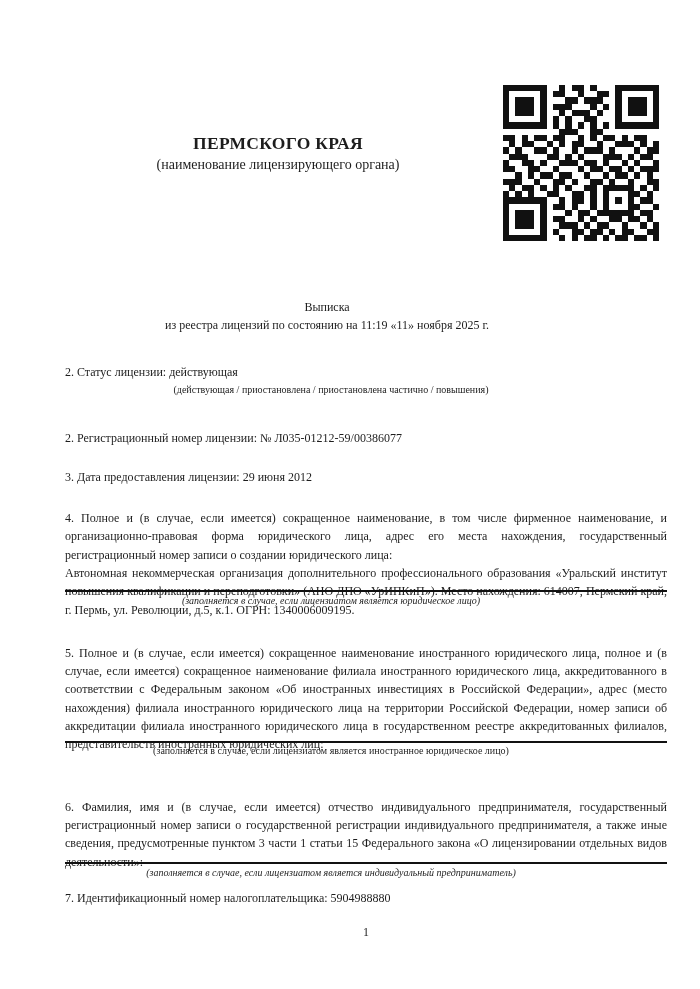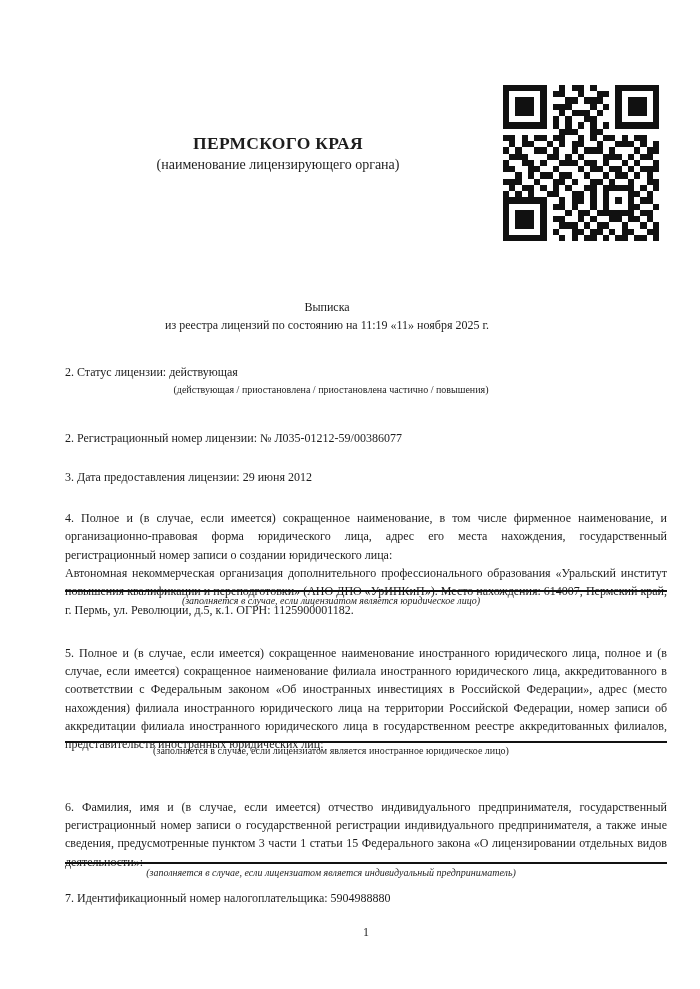--- a/index.html
+++ b/index.html
@@ -426,21 +426,21 @@
 
   <div id="item1" class="blk body-text">2. Статус лицензии: действующая</div>
   <div id="caption1" class="blk small-caption">(действующая / приостановлена / приостановлена частично / повышения)</div>
 
   <div id="item2" class="blk body-text">2. Регистрационный номер лицензии: № Л035-01212-59/00386077</div>
 
   <div id="item3" class="blk body-text">3. Дата предоставления лицензии: 29 июня 2012</div>
 
   <div id="para4" class="blk body-text just">
     <p>4. Полное и (в случае, если имеется) сокращенное наименование, в том числе фирменное наименование, и организационно-правовая форма юридического лица, адрес его места нахождения, государственный регистрационный номер записи о создании юридического лица:</p>
-    <p>Автономная некоммерческая организация дополнительного профессионального образования «Уральский институт повышения квалификации и переподготовки» (АНО ДПО «УрИПКиП»). Место нахождения: 614007, Пермский край, г. Пермь, ул. Революции, д.5, к.1. ОГРН: 1125900001182.</p>
+    <p>Автономная некоммерческая организация дополнительного профессионального образования «Уральский институт повышения квалификации и переподготовки» (АНО ДПО «УрИПКиП»). Место нахождения: 614007, Пермский край, г. Пермь, ул. Революции, д.5, к.1. ОГРН: 1340006009195.</p>
   </div>
   <div id="rule4" class="blk rule"></div>
   <div id="caption4" class="blk small-caption">(заполняется в случае, если лицензиатом является юридическое лицо)</div>
 
   <div id="para5" class="blk body-text just">5. Полное и (в случае, если имеется) сокращенное наименование иностранного юридического лица, полное и (в случае, если имеется) сокращенное наименование филиала иностранного юридического лица, аккредитованного в соответствии с Федеральным законом «Об иностранных инвестициях в Российской Федерации», адрес (место нахождения) филиала иностранного юридического лица на территории Российской Федерации, номер записи об аккредитации филиала иностранного юридического лица в государственном реестре аккредитованных филиалов, представительств иностранных юридических лиц:</div>
   <div id="rule5" class="blk rule"></div>
   <div id="caption5" class="blk small-caption">(заполняется в случае, если лицензиатом является иностранное юридическое лицо)</div>
 
   <div id="para6" class="blk body-text just">6. Фамилия, имя и (в случае, если имеется) отчество индивидуального предпринимателя, государственный регистрационный номер записи о государственной регистрации индивидуального предпринимателя, а также иные сведения, предусмотренные пунктом 3 части 1 статьи 15 Федерального закона «О лицензировании отдельных видов деятельности»:</div>
   <div id="rule6" class="blk rule"></div>

